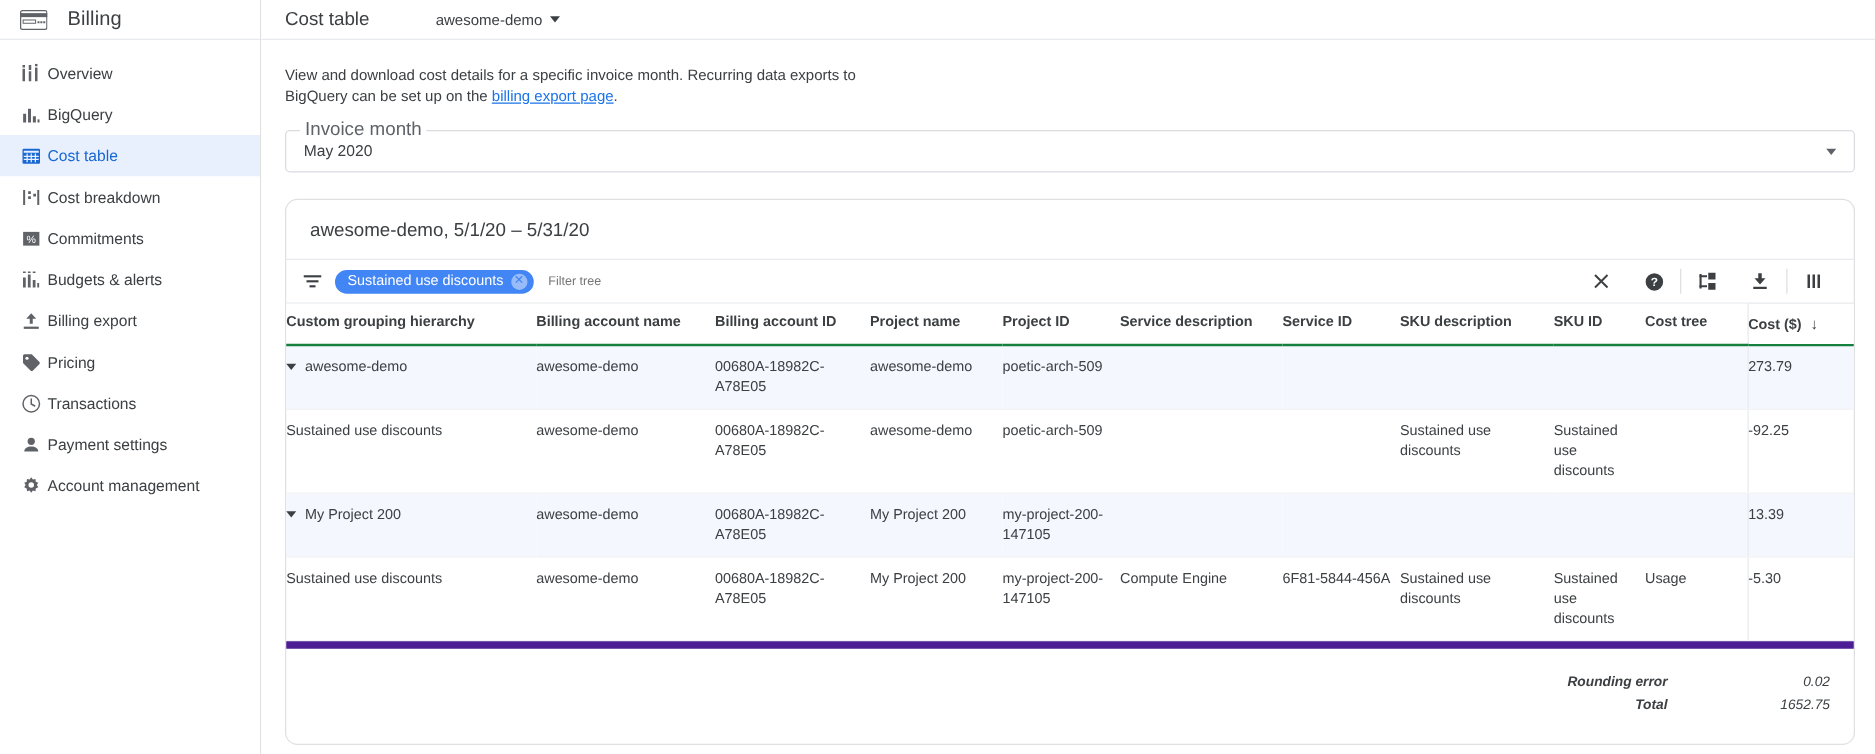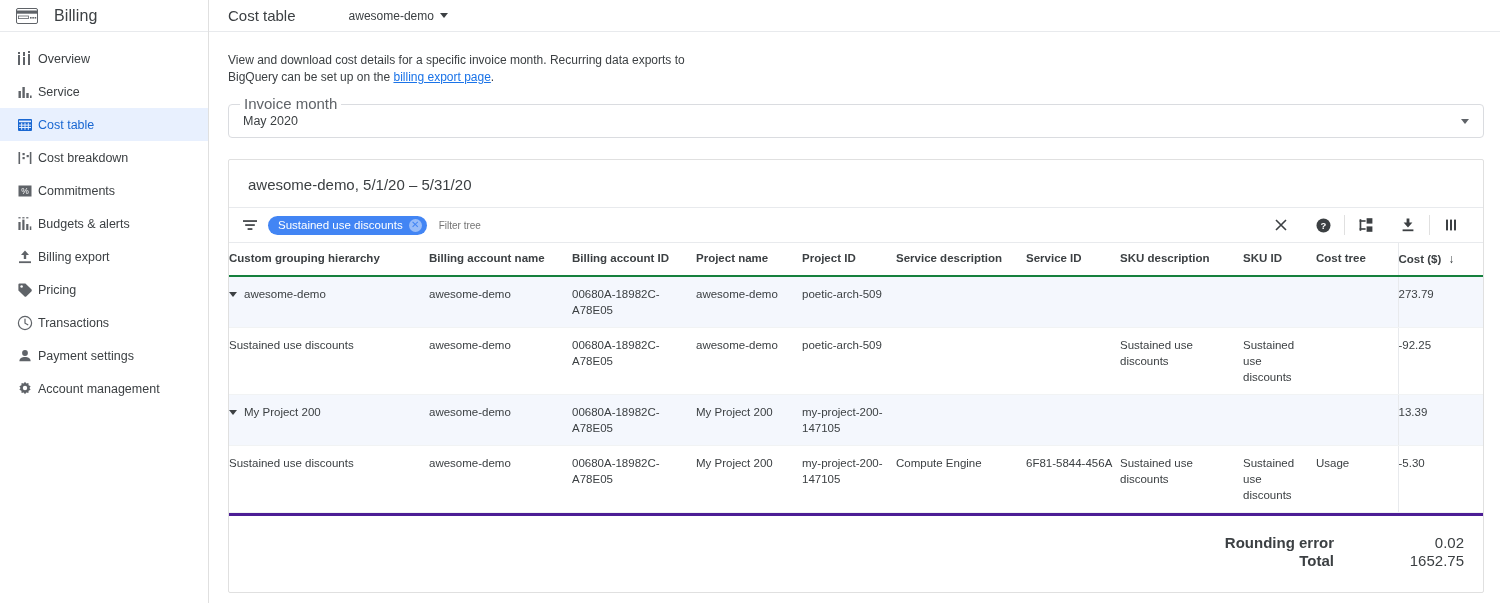--- a/index.html
+++ b/index.html
@@ -106,21 +106,21 @@
     width: 0; height: 0;
     border-left: 4.5px solid transparent;
     border-right: 4.5px solid transparent;
     border-top: 5.5px solid #5f6368;
   }
 
   
   .card {
     margin-top: 21px;
     border: 1px solid #e0e0e0;
-    border-radius: 2px;
+    border-radius: 10px;
     background: #fff;
   }
   .card-title {
     font-size: 15px; color: #3c4043;
     padding: 16px 0 14px 19px;
   }
   .toolbar {
     height: 36px;
     display: flex; align-items: center;
     border-top: 1px solid #e8eaed;
@@ -198,24 +198,25 @@
     border-right: 4px solid transparent;
     border-top: 5px solid #3c4043;
     margin-right: 7px;
     vertical-align: 1px;
   }
   .c1 { padding-left: 12px; }
   .indent { padding-left: 68px; }
 
   
   .totals {
-    border-top: 3px solid #4c1d95;
+    border-top: 6px solid #4c1d95;
     padding: 18px 19px 22px 0;
-    font-size: 15px;
+    font-size: 11px;
     color: #3c4043;
+    font-style: italic;
   }
   .totals-row { display:flex; justify-content:flex-end; line-height:18px; }
   .totals-label { text-align: right; width: 220px; font-weight: bold; }
   .totals-value { text-align: right; width: 130px; }
 </style>
 </head>
 <body>
 
 <div class="app">
 
@@ -252,21 +253,21 @@
 
       <div class="nav-item">
         <span class="nav-ico">
           <svg width="16" height="16" viewBox="0 0 16 16" fill="#5f6368">
             <rect x="1.5" y="7" width="2.4" height="7"></rect>
             <rect x="5.4" y="3" width="2.4" height="11"></rect>
             <rect x="9.3" y="9" width="2.4" height="5"></rect>
             <rect x="13" y="11.5" width="1.6" height="2.5"></rect>
           </svg>
         </span>
-        <span class="nav-label">Service</span>
+        <span class="nav-label">BigQuery</span>
       </div>
 
       <div class="nav-item active">
         <span class="nav-ico">
           <svg width="16" height="16" viewBox="0 0 16 16">
             <rect x="1" y="2" width="14" height="12" rx="1" fill="#1967d2"></rect>
             <rect x="2" y="3.6" width="12" height="1.6" fill="#e8f0fe"></rect>
             <rect x="4.2" y="5.8" width="1" height="7" fill="#e8f0fe"></rect>
             <rect x="7.5" y="5.8" width="1" height="7" fill="#e8f0fe"></rect>
             <rect x="10.8" y="5.8" width="1" height="7" fill="#e8f0fe"></rect>

